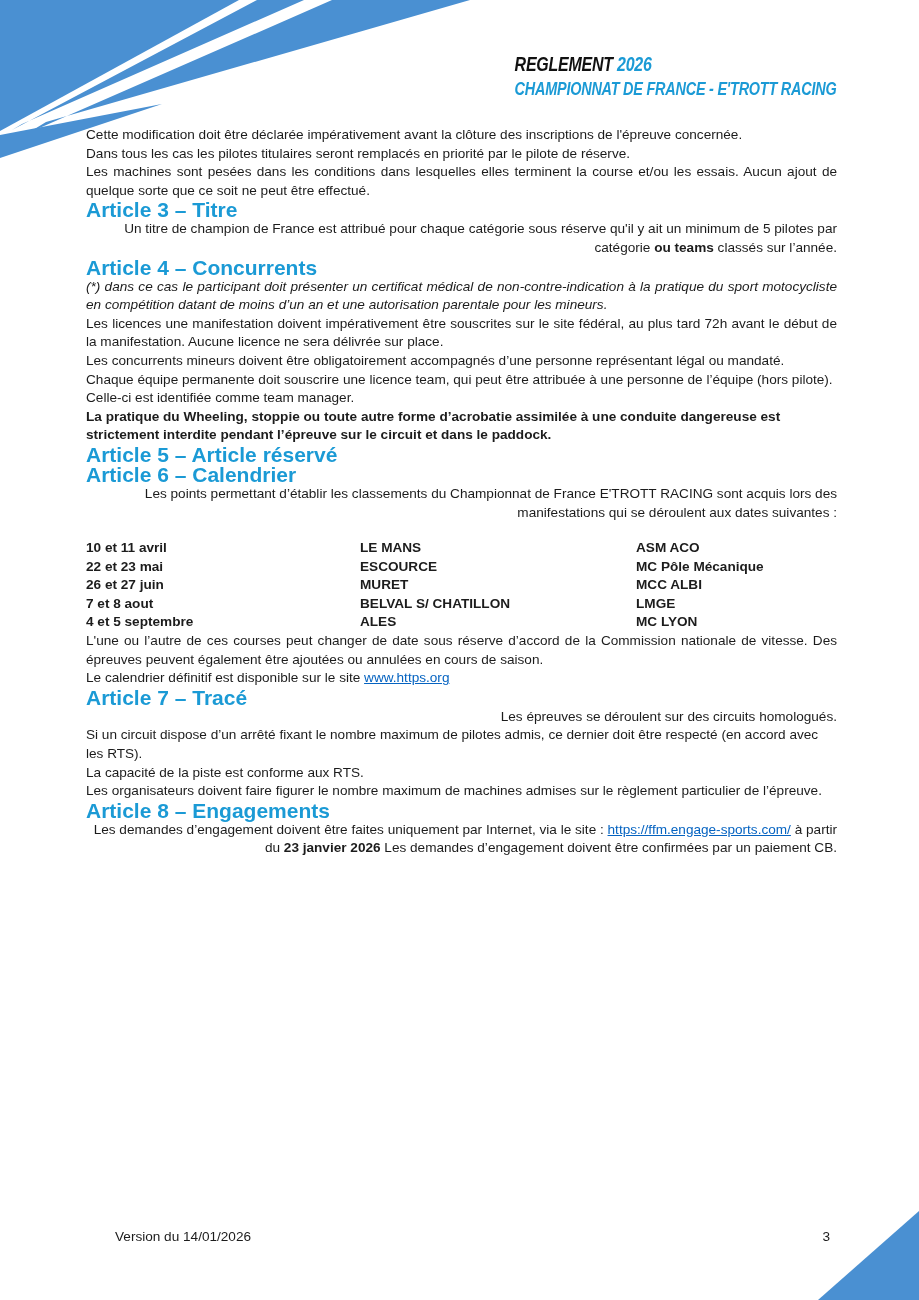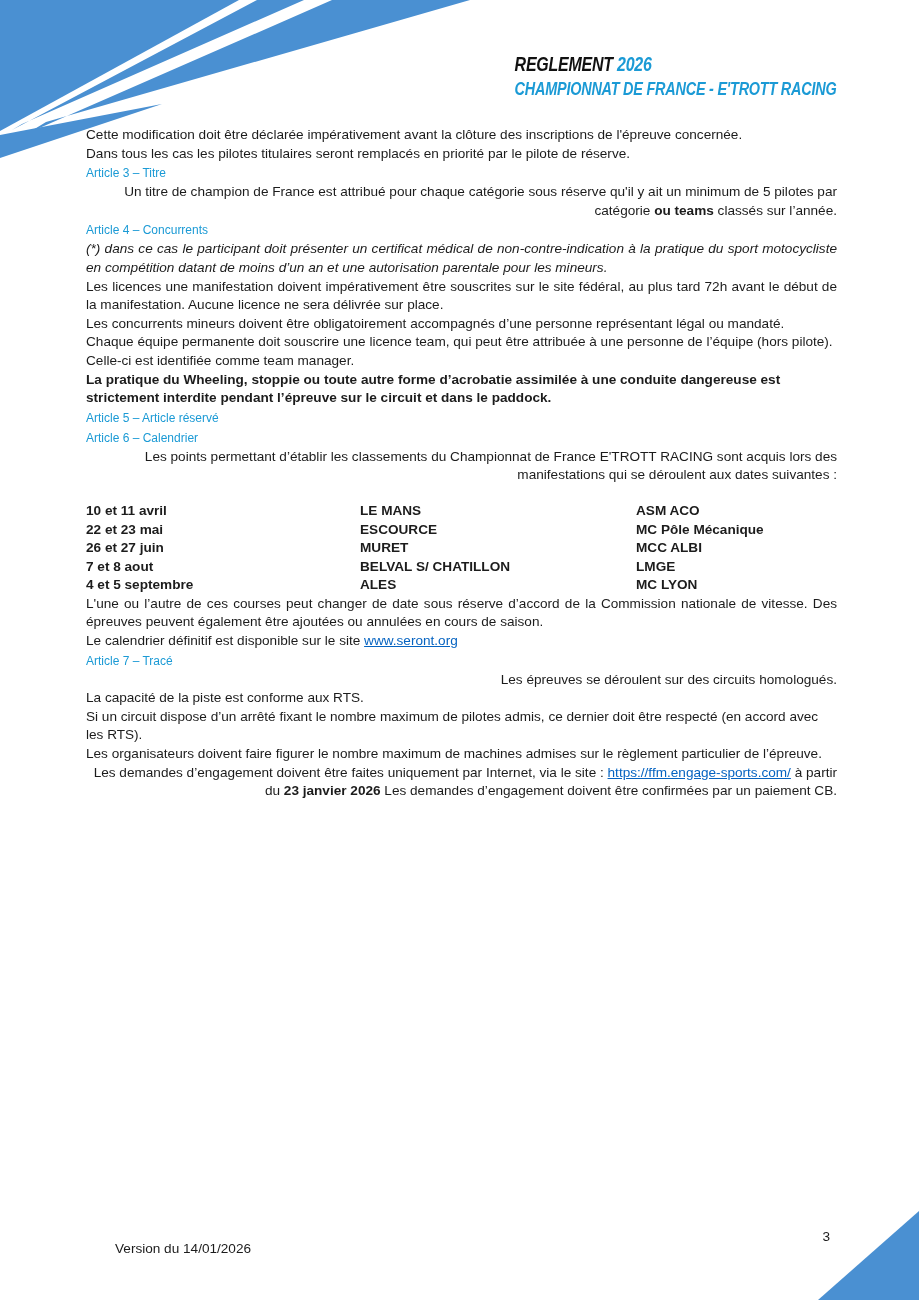--- a/index.html
+++ b/index.html
@@ -23,39 +23,39 @@
   .banner .l2{font-size:19px;line-height:23px;color:var(--accent_blue,#1b9ad5);margin-top:1px;}
   .banner .yr{color:var(--accent_blue,#1b9ad5);}
 
   
   .content{position:absolute;left:86px;top:126px;width:751px;
     font-size:13.6px;line-height:18.6px;}
   .content p{margin:0;}
   .just{text-align:justify;}
   .it{font-style:italic;}
   .b{font-weight:bold;margin-top:40px;}
-  .h{color:var(--accent_blue,#1b9ad5);font-weight:normal;font-size:12px;line-height:20px;margin:0;}
+  .h{color:var(--accent_blue,#1b9ad5);font-weight:bold;font-size:21px;line-height:20px;margin:0;}
   .mt1{margin-top:18.6px;}
   .mt-h3{margin-top:16px;} .mt-body{margin-top:2px;text-align:right;}
   .mt-h4{margin-top:21px;}
   .mt-p5{margin-top:14px;} .mt-p6{margin-top:14px;}
   .mt-h5{margin-top:22px;} .mt-h6{margin-top:25px;}
   .mt-cal{margin-top:17px;} .mt-a6p2{margin-top:16px;}
   .mt-h7{margin-top:26px;} .mt-h8{margin-top:17px;}
 
   .cal{font-weight:bold;}
   .cal-row{display:flex;}
   .cal-date{width:274px;}
   .cal-venue{width:276px;}
   .cal-club{flex:1;}
 
   a.lnk{color:var(--link_blue,#0563c1);text-decoration:underline;cursor:pointer;}
 
   .footer{position:absolute;top:1228px;left:0;width:919px;font-size:13.6px;line-height:18px;}
-  .footer .ver{position:absolute;left:115px;top:12px;}
+  .footer .ver{position:absolute;left:115px;top:0;}
   .footer .pg{position:absolute;right:89px;top:0;}
 </style>
 </head>
 <body>
 
 <svg class="deco-top" width="919" height="175" viewBox="0 0 919 175" aria-hidden="true">
   <polygon points="0,0 239,0 0,131"></polygon>
   <polygon points="257,0 304,0 22,124 12,130"></polygon>
   <polygon points="332,0 470,0 46,122 28,133"></polygon>
   <polygon points="0,135 162,104 0,158"></polygon>
@@ -63,20 +63,21 @@
 
 <div class="banner">
   <div class="l1"><span>REGLEMENT</span>&nbsp;<span class="yr">2026</span></div>
   <div class="l2">CHAMPIONNAT DE FRANCE - E'TROTT RACING</div>
 </div>
 
 <div class="content">
 
   <p class="just">Cette modification doit être déclarée impérativement avant la clôture des inscriptions de l'épreuve concernée.</p>
   <p class="mt1">Dans tous les cas les pilotes titulaires seront remplacés en priorité par le pilote de réserve.</p>
+  <p class="mt1 just">Les machines sont pesées dans les conditions dans lesquelles elles terminent la course et/ou les essais. Aucun ajout de quelque sorte que ce soit ne peut être effectué.</p>
 
   <p class="h mt-h3">Article 3 – Titre</p>
   <p class="mt-body just"><span>Un titre de champion de France est attribué pour chaque catégorie sous réserve qu'il y ait un minimum de 5 pilotes par catégorie </span><span class="b">ou teams</span><span> classés sur l’année.</span></p>
 
   <p class="h mt-h4">Article 4 – Concurrents</p>
   <p class="it just">(*) dans ce cas le participant doit présenter un certificat médical de non-contre-indication à la pratique du sport motocycliste en compétition datant de moins d’un an et une autorisation parentale pour les mineurs.</p>
   <p class="just">Les licences une manifestation doivent impérativement être souscrites sur le site fédéral, au plus tard 72h avant le début de la manifestation. Aucune licence ne sera délivrée sur place.</p>
   <p class="just">Les concurrents mineurs doivent être obligatoirement accompagnés d’une personne représentant légal ou mandaté.</p>
   <p class="mt-p5">Chaque équipe permanente doit souscrire une licence team, qui peut être attribuée à une personne de l’équipe (hors pilote). Celle-ci est identifiée comme team manager.</p>
   <p class="b mt-p6">La pratique du Wheeling, stoppie ou toute autre forme d’acrobatie assimilée à une conduite dangereuse est strictement interdite pendant l’épreuve sur le circuit et dans le paddock.</p>
@@ -108,28 +109,29 @@
       <span class="cal-club">LMGE</span>
     </div>
     <div class="cal-row">
       <span class="cal-date">4 et 5 septembre</span>
       <span class="cal-venue">ALES</span>
       <span class="cal-club">MC LYON</span>
     </div>
   </div>
 
   <p class="mt-a6p2 just">L'une ou l’autre de ces courses peut changer de date sous réserve d’accord de la Commission nationale de vitesse. Des épreuves peuvent également être ajoutées ou annulées en cours de saison.</p>
-  <p><span>Le calendrier définitif est disponible sur le site </span><a class="lnk" href="#">www.seront.org</a></p>
+  <p><span>Le calendrier définitif est disponible sur le site </span><a class="lnk" href="#">www.https.org</a></p>
 
   <p class="h mt-h7">Article 7 – Tracé</p>
   <p class="mt-body">Les épreuves se déroulent sur des circuits homologués.</p>
+  <p>Si un circuit dispose d’un arrêté fixant le nombre maximum de pilotes admis, ce dernier doit être respecté (en accord avec les RTS).</p>
   <p>La capacité de la piste est conforme aux RTS.</p>
-  <p>Si un circuit dispose d’un arrêté fixant le nombre maximum de pilotes admis, ce dernier doit être respecté (en accord avec les RTS).</p>
   <p>Les organisateurs doivent faire figurer le nombre maximum de machines admises sur le règlement particulier de l’épreuve.</p>
 
+  <p class="h mt-h8">Article 8 – Engagements</p>
   <p class="mt-body just"><span>Les demandes d’engagement doivent être faites uniquement par Internet, via le site : </span><a class="lnk" href="#">https://ffm.engage-sports.com/</a><span> à partir du </span><span class="b">23 janvier 2026</span><span> Les demandes d’engagement doivent être confirmées par un paiement CB.</span></p>
 
 </div>
 
 <div class="footer">
   <span class="ver">Version du 14/01/2026</span>
   <span class="pg">3</span>
 </div>
 
 <svg class="deco-bottom" width="101" height="89" viewBox="0 0 101 89" aria-hidden="true">

